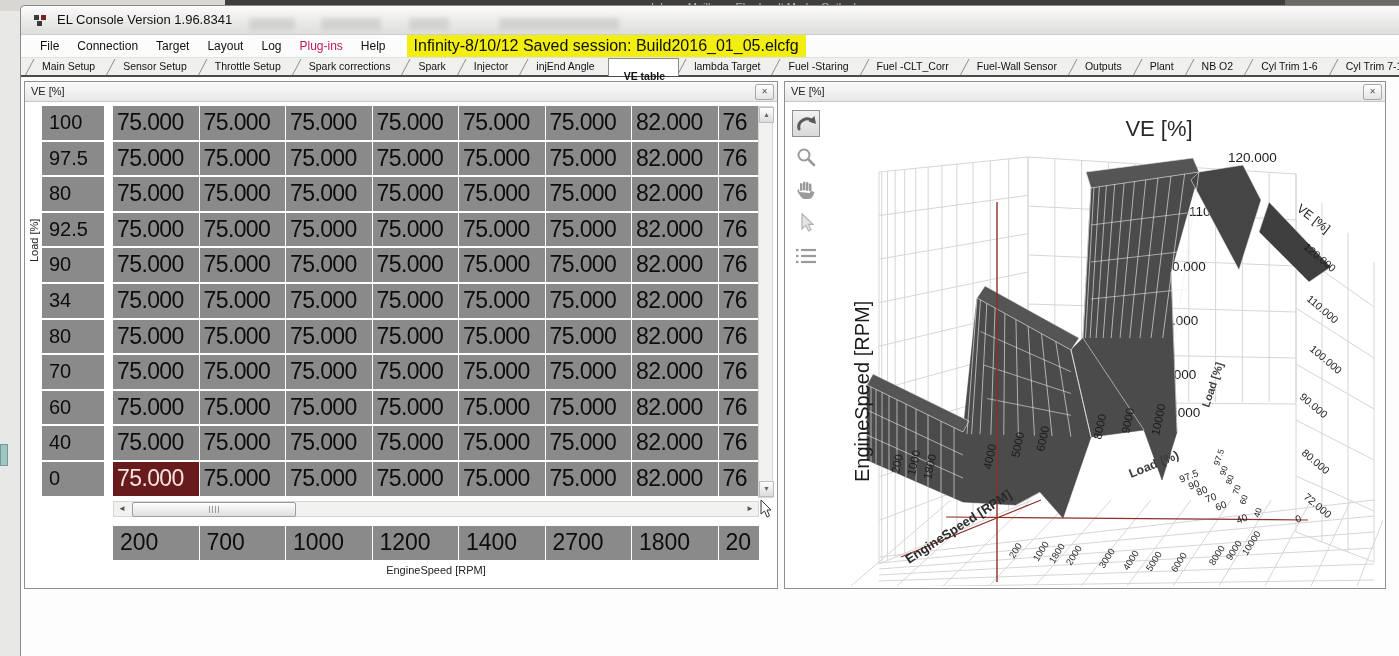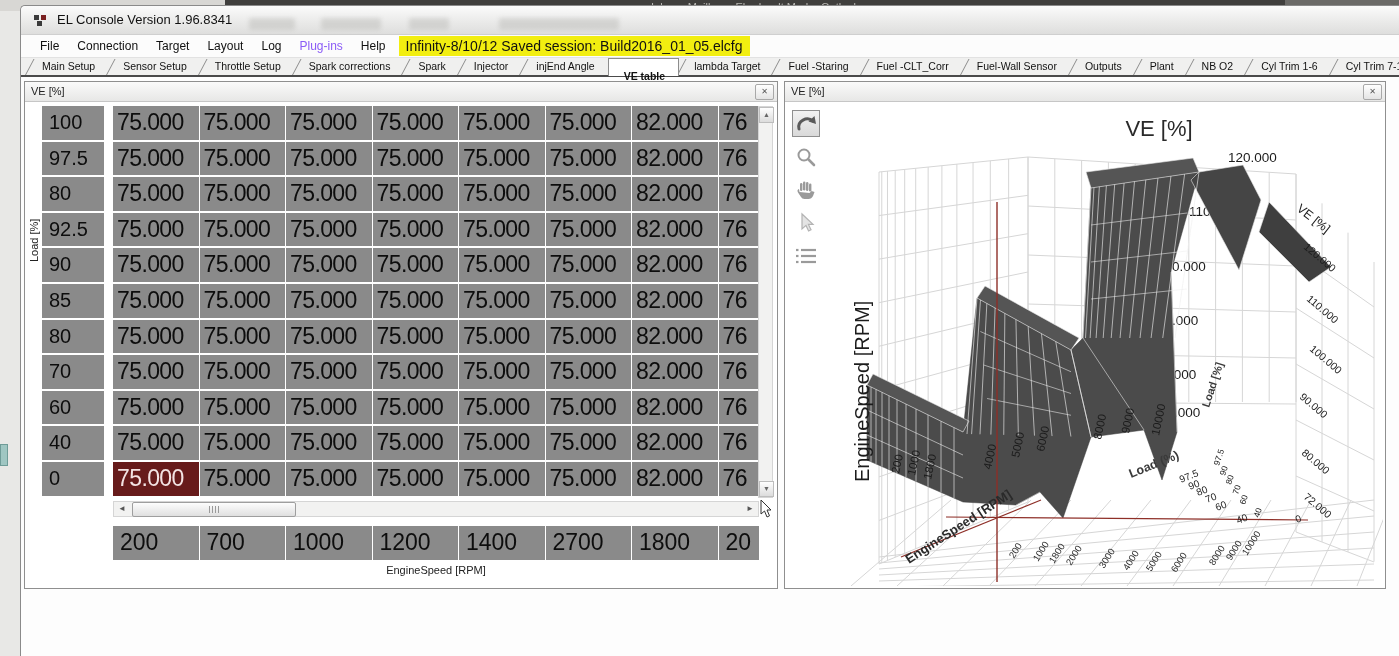--- a/index.html
+++ b/index.html
@@ -14,22 +14,22 @@
   .app{position:absolute;left:20px;top:5px;width:1391px;height:651px;background:#ffffff;border:1px solid #8a8a8a;border-right:none;border-bottom:none;border-radius:5px 0 0 0;}
   .titlebar{position:relative;height:28px;background:linear-gradient(#fbfbfb,#e9e9e8 60%,#dededd);border-bottom:1px solid #cfcfcf;border-radius:5px 0 0 0;}
   .titlebar .app-icon{position:absolute;left:13px;top:7px;width:15px;height:13px;}
   .app-icon i{position:absolute;width:5px;height:5px;background:#3a3a3a;}
   .app-icon i.b1{left:0;top:2px;} .app-icon i.b2{left:7px;top:2px;background:#7a2020;} .app-icon i.b3{left:3px;top:8px;}
   .titlebar .title{position:absolute;left:36px;top:6px;font-size:13px;color:#111;}
   .ghost{position:absolute;background:#b9b9b6;opacity:.45;filter:blur(2px);border-radius:2px;}
   
   .menubar{position:relative;height:22px;background:#fcfcfc;border-bottom:1px solid #e2e2e2;display:flex;align-items:center;padding-left:10px;}
   .menu-item{font-size:12px;color:#111;padding:2px 9px;cursor:default;}
-  .menu-item.disabled{color:#8b5cf6;}
-  .session{font-size:14px;color:#111;background:#f2ee10;padding:2px 7px;margin-left:4px;white-space:nowrap;}
+  .menu-item.disabled{color:#be185d;}
+  .session{font-size:16px;color:#111;background:#f2ee10;padding:2px 7px;margin-left:12px;white-space:nowrap;}
   
   .tabbar{position:relative;height:18px;background:#f0f0ef;display:flex;align-items:stretch;padding-left:6px;border-bottom:1px solid #9a9a9a;}
   .tab{position:relative;font-size:10.5px;color:#111;padding:2px 13px 0 15px;white-space:nowrap;cursor:default;}
   .tab::before{content:'';position:absolute;left:2px;top:1px;bottom:0;width:1px;background:#8d8d8d;transform:skewX(-28deg);}
   .tab:last-child::after{content:'';position:absolute;right:0px;top:1px;bottom:0;width:1px;background:#8d8d8d;transform:skewX(-28deg);}
   .tab.active{background:#ffffff;font-weight:bold;border:1px solid #8d8d8d;border-bottom:none;z-index:2;padding-top:11px;}
   .tab.active::before{display:none;}
   
   .content{position:absolute;left:0;top:69px;width:1391px;height:587px;background:#fdfdfd;border-top:2px solid #4a4a4a;}
   .panel{position:absolute;top:4px;background:#fff;border:1px solid #8f8f8f;}
@@ -134,21 +134,21 @@
         <span class="panel-close">✕</span>
       </div>
       <div class="panel-body">
         <div class="yaxis-label">Load [%]</div>
         <div class="rowheads">
             <div class="rcell">100</div>
             <div class="rcell">97.5</div>
             <div class="rcell">80</div>
             <div class="rcell">92.5</div>
             <div class="rcell">90</div>
-            <div class="rcell">85</div>
+            <div class="rcell">34</div>
             <div class="rcell">80</div>
             <div class="rcell">70</div>
             <div class="rcell">60</div>
             <div class="rcell">40</div>
             <div class="rcell">0</div>
           </div>
         <div class="cellgrid">
             <div class="trow">
               <div class="cell">75.000</div>
               <div class="cell">75.000</div>

